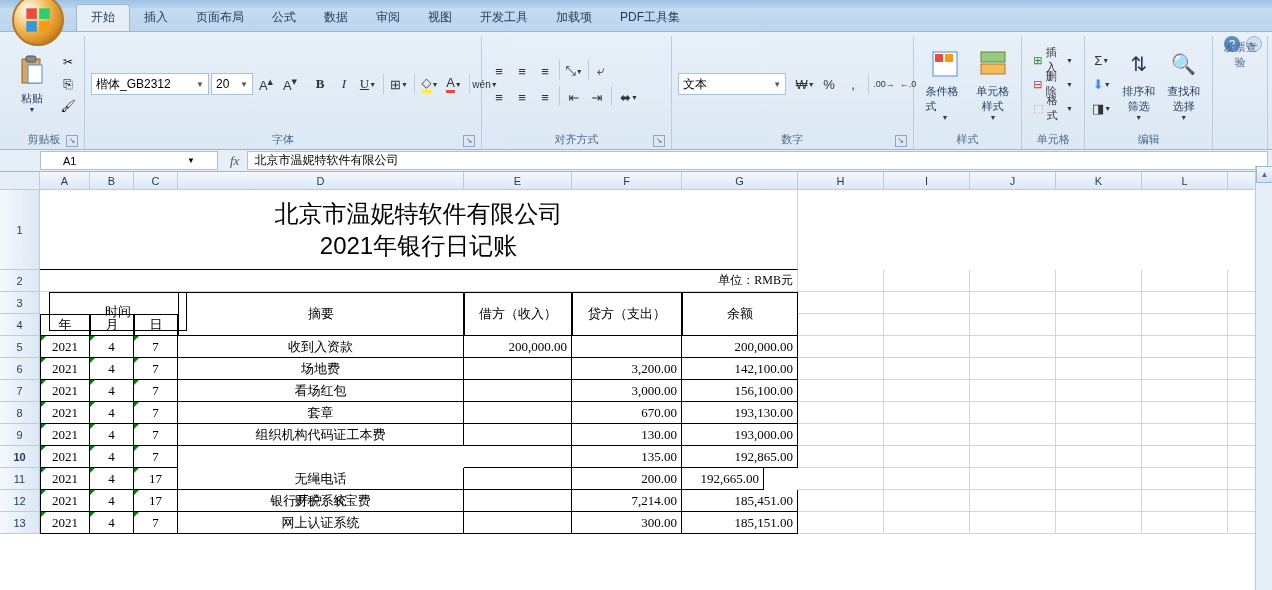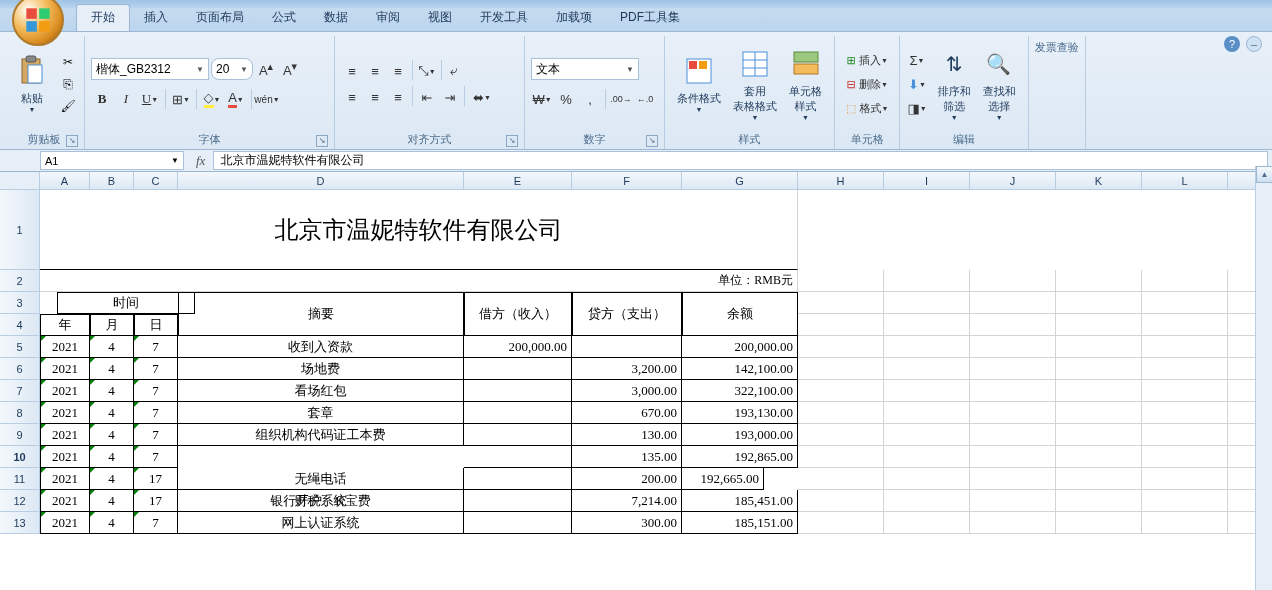--- a/index.html
+++ b/index.html
@@ -20,37 +20,37 @@
 .group { border-right: 1px solid #b8cde2; padding: 2px 6px 0 6px; display: flex; flex-direction: column; justify-content: space-between; }
 .group-body { flex: 1; display: flex; align-items: center; }
 .group-label { text-align: center; font-size: 11px; color: #4a6b8c; padding: 2px 0; position: relative; }
 .group-label .launcher { position: absolute; right: 0; bottom: 2px; width: 12px; height: 12px; border: 1px solid #8aa8c4; font-size: 8px; line-height: 10px; color: #4a6b8c; }
 
 .big-btn { display: flex; flex-direction: column; align-items: center; padding: 2px 6px; font-size: 11px; color: #1e395b; }
 .big-btn .icon { width: 32px; height: 32px; margin-bottom: 4px; display: flex; align-items: center; justify-content: center; }
 .small-btns { display: flex; flex-direction: column; gap: 2px; padding-left: 4px; }
 .small-btn { width: 20px; height: 20px; display: flex; align-items: center; justify-content: center; font-size: 12px; }
 
-.font-rows { display: flex; flex-direction: column; gap: 8px; }
+.font-rows { display: flex; gap: 8px; }
 .font-row { display: flex; align-items: center; gap: 2px; }
 .sel { background: #fff; border: 1px solid #a9c1d9; height: 22px; font-size: 12px; display: flex; align-items: center; padding: 0 4px; }
 .sel .caret { margin-left: auto; font-size: 8px; color: #555; padding-left: 4px; }
 .icon-btn { width: 22px; height: 22px; border: 1px solid transparent; display: flex; align-items: center; justify-content: center; font-size: 13px; color: #333; }
 .sep { width: 1px; height: 20px; background: #b8cde2; margin: 0 2px; }
 
 .align-grid { display: flex; flex-direction: column; gap: 4px; }
 .align-row { display: flex; gap: 1px; }
 
 
 .help-icons { position: absolute; right: 10px; top: 36px; display: flex; gap: 6px; }
 .help-icons span { width: 16px; height: 16px; border-radius: 50%; background: #5a8ec7; color: #fff; font-size: 11px; display: flex; align-items: center; justify-content: center; }
 
 
 .formula-bar { height: 22px; background: #e6eef7; border-bottom: 1px solid #9db6d3; display: flex; align-items: stretch; }
-.name-box { width: 144px; background: #fff; border: 1px solid #a9c1d9; margin: 1px 4px 1px 40px; display: flex; align-items: center; padding: 0 4px; font-size: 11px; }
+.name-box { width: 178px; background: #fff; border: 1px solid #a9c1d9; margin: 1px 4px 1px 40px; display: flex; align-items: center; padding: 0 22px; font-size: 11px; }
 .name-box .caret { margin-left: auto; font-size: 8px; }
 .fx-btns { display: flex; align-items: center; padding: 0 8px; gap: 10px; color: #888; font-size: 12px; }
 .fx-label { font-style: italic; font-family: "Times New Roman"; font-size: 13px; color: #555; }
 .formula-input { flex: 1; background: #fff; border: 1px solid #a9c1d9; margin: 1px 4px 1px 0; padding: 0 6px; font-size: 12px; display: flex; align-items: center; }
 
 
 .grid-area { position: relative; background: #fff; height: 420px; }
 .corner { position: absolute; left: 0; top: 0; width: 40px; height: 18px; background: #e6eef7; border-right: 1px solid #b8cde2; border-bottom: 1px solid #b8cde2; }
 .col-headers { position: absolute; left: 40px; top: 0; height: 18px; display: flex; }
 .col-h { background: linear-gradient(#f4f8fc, #dce8f4); border-right: 1px solid #b8cde2; border-bottom: 1px solid #b8cde2; text-align: center; font-size: 11px; line-height: 18px; color: #1e395b; }
@@ -138,21 +138,21 @@
   </div>
 
   <div class="group" style="min-width:250px;">
     <div class="group-body">
       <div class="font-rows">
         <div class="font-row">
           <div class="sel" style="width:118px;">
               <span>楷体_GB2312</span>
               <span class="caret">▼</span>
             </div>
-          <div class="sel" style="width:42px;border-radius:8px;">
+          <div class="sel" style="width:42px;">
               <span>20</span>
               <span class="caret">▼</span>
             </div>
           <div class="icon-btn">
               <span>A<sup>▴</sup></span>
             </div>
           <div class="icon-btn">
               <span>A<sup>▾</sup></span>
             </div>
         </div>
@@ -280,33 +280,20 @@
     <div class="group-body">
       <div class="big-btn">
         <div class="icon">
             <svg width="28" height="28">
               <rect x="2" y="2" width="24" height="24" fill="#fff" stroke="#4a90d9"></rect>
               <rect x="4" y="4" width="8" height="8" fill="#e74c3c"></rect>
               <rect x="14" y="4" width="8" height="8" fill="#f39c12"></rect>
             </svg>
           </div>
         <span>条件格式</span>
-          <span style="font-size:7px;">▼</span>
-      </div>
-      <div class="big-btn">
-        <div class="icon">
-            <svg width="28" height="28">
-              <rect x="2" y="2" width="24" height="24" fill="#fff" stroke="#4a90d9"></rect>
-              <line x1="2" y1="10" x2="26" y2="10" stroke="#4a90d9"></line>
-              <line x1="2" y1="18" x2="26" y2="18" stroke="#4a90d9"></line>
-              <line x1="14" y1="2" x2="14" y2="26" stroke="#4a90d9"></line>
-            </svg>
-          </div>
-        <span style="white-space:pre;text-align:center;">套用
-表格格式</span>
           <span style="font-size:7px;">▼</span>
       </div>
       <div class="big-btn">
         <div class="icon">
             <svg width="28" height="28">
               <rect x="2" y="2" width="24" height="10" fill="#9cc97f" stroke="#5a8a3a"></rect>
               <rect x="2" y="14" width="24" height="10" fill="#f3bb5b" stroke="#b07b2a"></rect>
             </svg>
           </div>
         <span style="white-space:pre;text-align:center;">单元格
@@ -479,23 +466,24 @@
       <div class="cell " style="left: 1102px; top: 300px; width: 86px; height: 22px;"></div>
       <div class="cell " style="left: 1188px; top: 300px; width: 86px; height: 22px;"></div>
       <div class="cell " style="left: 758px; top: 322px; width: 86px; height: 22px;"></div>
       <div class="cell " style="left: 844px; top: 322px; width: 86px; height: 22px;"></div>
       <div class="cell " style="left: 930px; top: 322px; width: 86px; height: 22px;"></div>
       <div class="cell " style="left: 1016px; top: 322px; width: 86px; height: 22px;"></div>
       <div class="cell " style="left: 1102px; top: 322px; width: 86px; height: 22px;"></div>
       <div class="cell " style="left: 1188px; top: 322px; width: 86px; height: 22px;"></div>
       <div class="cell title-cell" style="left: 0px; top: 0px; width: 758px; height: 80px;">
         <div>北京市温妮特软件有限公司</div>
+        <div>2021年银行日记账</div>
       </div>
       <div class="cell unit-cell" style="left: 0px; top: 80px; width: 758px; height: 22px; font-family: SimSun, serif;">单位：RMB元</div>
-      <div class="cell hd left-b" style="left: 17px; top: 102px; width: 138px; height: 22px; border-top: 1px solid rgb(0, 0, 0);">时间</div>
+      <div class="cell hd left-b" style="left: 9px; top: 102px; width: 138px; height: 39px; border-top: 1px solid rgb(0, 0, 0);">时间</div>
       <div class="cell hd left-b" style="left: 0px; top: 124px; width: 50px; height: 22px;">年</div>
       <div class="cell hd" style="left: 50px; top: 124px; width: 44px; height: 22px;">月</div>
       <div class="cell hd" style="left: 94px; top: 124px; width: 44px; height: 22px;">日</div>
       <div class="cell hd" style="left: 138px; top: 102px; width: 286px; height: 44px; border-top: 1px solid rgb(0, 0, 0);">摘要</div>
       <div class="cell hd" style="left: 424px; top: 102px; width: 108px; height: 44px; border-top: 1px solid rgb(0, 0, 0);">借方（收入）</div>
       <div class="cell hd" style="left: 532px; top: 102px; width: 110px; height: 44px; border-top: 1px solid rgb(0, 0, 0);">贷方（支出）</div>
       <div class="cell hd" style="left: 642px; top: 102px; width: 116px; height: 44px; border-top: 1px solid rgb(0, 0, 0);">余额</div>
       <div class="cell data c left-b green-tri" style="left: 0px; top: 146px; width: 50px; height: 22px;">2021</div>
       <div class="cell data c green-tri" style="left: 50px; top: 146px; width: 44px; height: 22px;">4</div>
       <div class="cell data c green-tri" style="left: 94px; top: 146px; width: 44px; height: 22px;">7</div>
@@ -509,21 +497,21 @@
       <div class="cell data c" style="left: 138px; top: 168px; width: 286px; height: 22px;">场地费</div>
       <div class="cell data r" style="left: 424px; top: 168px; width: 108px; height: 22px;"></div>
       <div class="cell data r" style="left: 532px; top: 168px; width: 110px; height: 22px;">3,200.00</div>
       <div class="cell data r" style="left: 642px; top: 168px; width: 116px; height: 22px;">142,100.00</div>
       <div class="cell data c left-b green-tri" style="left: 0px; top: 190px; width: 50px; height: 22px;">2021</div>
       <div class="cell data c green-tri" style="left: 50px; top: 190px; width: 44px; height: 22px;">4</div>
       <div class="cell data c green-tri" style="left: 94px; top: 190px; width: 44px; height: 22px;">7</div>
       <div class="cell data c" style="left: 138px; top: 190px; width: 286px; height: 22px;">看场红包</div>
       <div class="cell data r" style="left: 424px; top: 190px; width: 108px; height: 22px;"></div>
       <div class="cell data r" style="left: 532px; top: 190px; width: 110px; height: 22px;">3,000.00</div>
-      <div class="cell data r" style="left: 642px; top: 190px; width: 116px; height: 22px;">322,100.00</div>
+      <div class="cell data r" style="left: 642px; top: 190px; width: 116px; height: 22px;">156,100.00</div>
       <div class="cell data c left-b green-tri" style="left: 0px; top: 212px; width: 50px; height: 22px;">2021</div>
       <div class="cell data c green-tri" style="left: 50px; top: 212px; width: 44px; height: 22px;">4</div>
       <div class="cell data c green-tri" style="left: 94px; top: 212px; width: 44px; height: 22px;">7</div>
       <div class="cell data c" style="left: 138px; top: 212px; width: 286px; height: 22px;">套章</div>
       <div class="cell data r" style="left: 424px; top: 212px; width: 108px; height: 22px;"></div>
       <div class="cell data r" style="left: 532px; top: 212px; width: 110px; height: 22px;">670.00</div>
       <div class="cell data r" style="left: 642px; top: 212px; width: 116px; height: 22px;">193,130.00</div>
       <div class="cell data c left-b green-tri" style="left: 0px; top: 234px; width: 50px; height: 22px;">2021</div>
       <div class="cell data c green-tri" style="left: 50px; top: 234px; width: 44px; height: 22px;">4</div>
       <div class="cell data c green-tri" style="left: 94px; top: 234px; width: 44px; height: 22px;">7</div>

